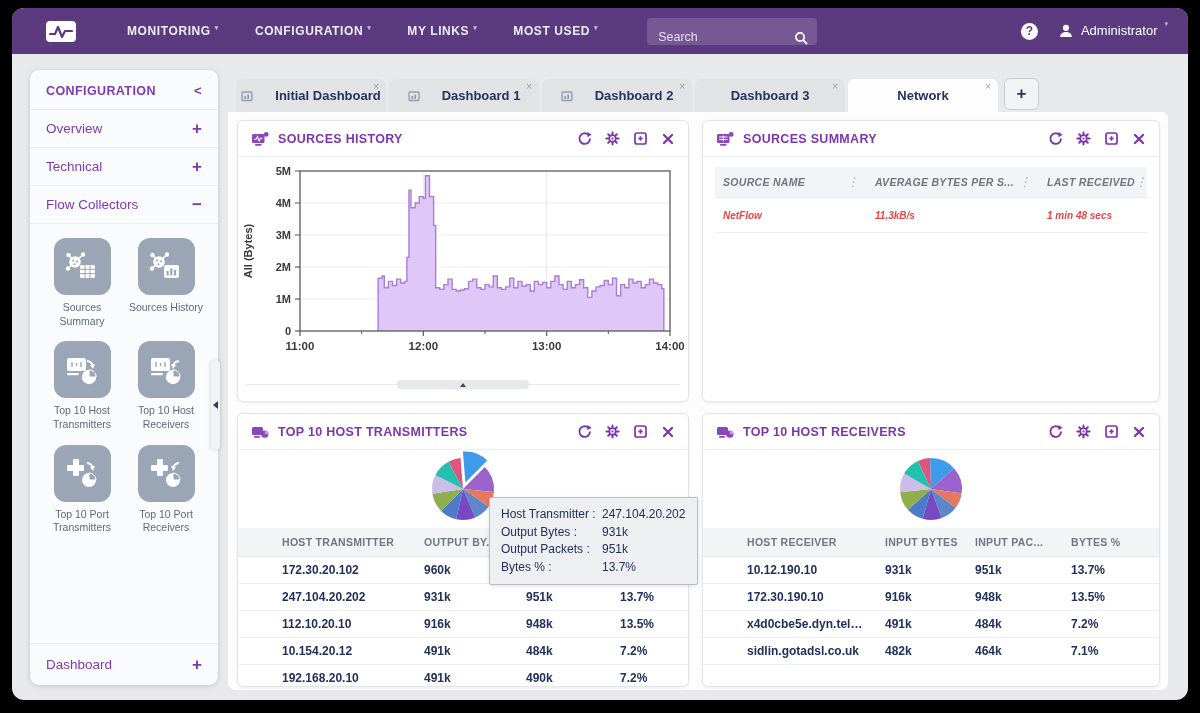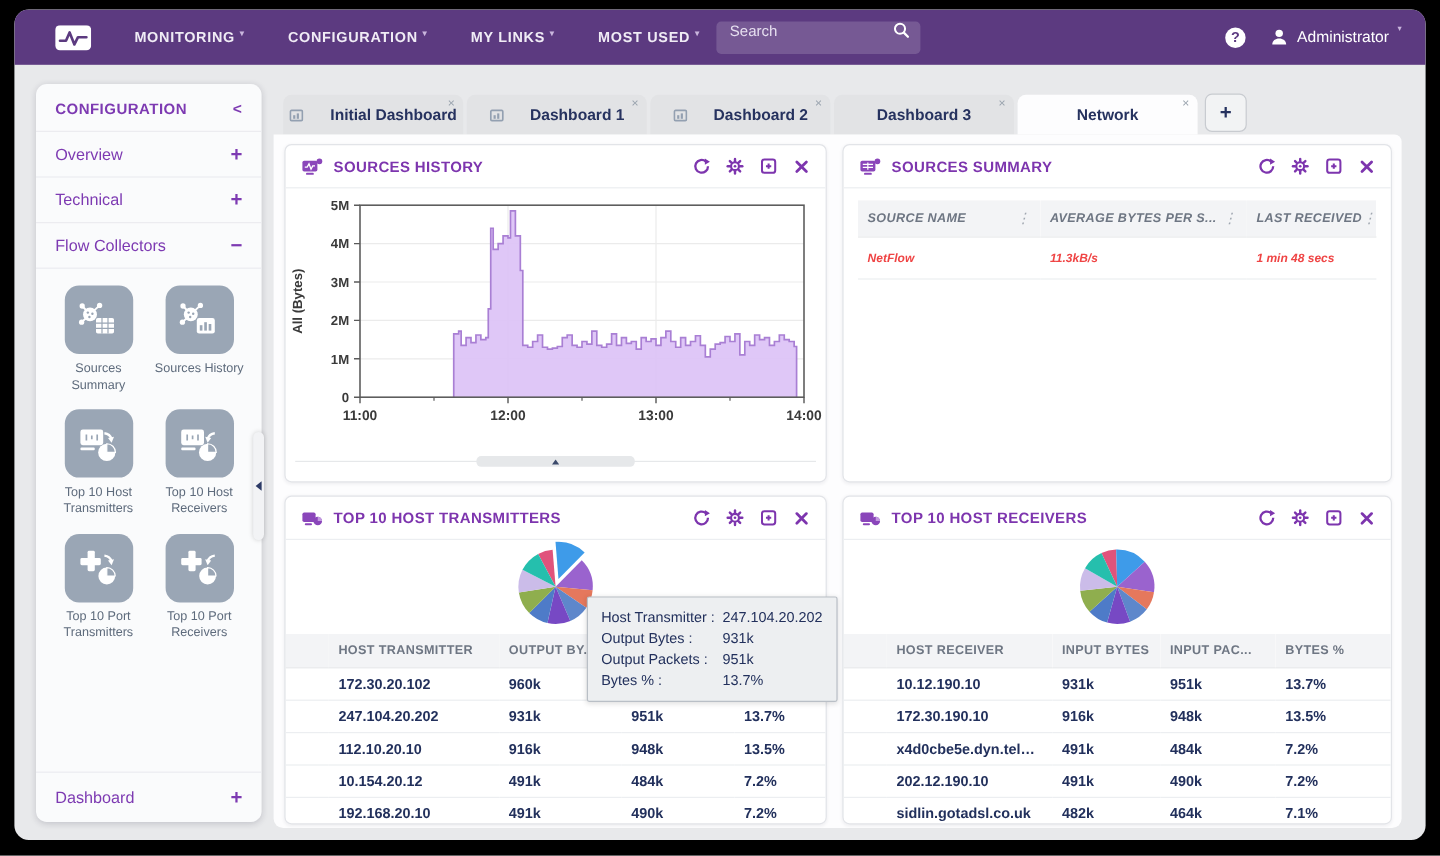--- a/index.html
+++ b/index.html
@@ -2,27 +2,27 @@
 <html><head>
 <meta charset="utf-8">
 <style>
   html,body{margin:0;padding:0;}
   body{width:1200px;height:713px;background:#000;position:relative;overflow:hidden;
        font-family:"Liberation Sans",sans-serif;-webkit-font-smoothing:antialiased;}
   .window{position:absolute;left:12px;top:8px;width:1176px;height:692px;background:#e8e9eb;
           border-radius:12px;overflow:hidden;}
 
   
-  .navbar{height:46px;background:#5c3a80;display:flex;align-items:center;padding:0 20px;}
+  .navbar{height:46px;background:#5c3a80;display:flex;align-items:center;padding:0 20px;gap:15px;}
   .brand{display:flex;align-items:center;margin-left:14px;}
   .nav-menu{display:flex;gap:36px;margin-left:36px;}
   .nav-item{color:#f0ecf5;font-size:12px;font-weight:bold;letter-spacing:.6px;display:flex;align-items:center;gap:4px;cursor:pointer;}
   .caret{font-size:7px;color:#c9b6dd;transform:translateY(-3px);}
-  .search-box{margin-left:14px;width:152px;height:27px;background:rgba(255,255,255,.16);border-radius:4px;
-              display:flex;align-items:flex-start;padding:0 9px;}
+  .search-box{margin-left:34px;width:152px;height:27px;background:rgba(255,255,255,.16);border-radius:4px;
+              display:flex;align-items:flex-end;padding:0 9px;}
   .search-box input{flex:1;min-width:0;background:transparent;border:none;outline:none;color:#fff;font-size:12.5px;font-family:inherit;}
   .search-box input::placeholder{color:#e6dff0;}
   .nav-right{margin-left:auto;display:flex;align-items:center;gap:20px;}
   .help-badge{width:17px;height:17px;border-radius:50%;background:#fff;color:#5c3a80;font-weight:bold;font-size:12px;
               display:flex;align-items:center;justify-content:center;cursor:pointer;}
   .user{display:flex;align-items:flex-start;gap:7px;color:#fff;font-size:13px;cursor:pointer;}
 
   
   .sidebar{position:absolute;left:18px;top:62px;width:188px;height:615px;background:#fafbfc;border-radius:9px;
            box-shadow:0 1px 5px rgba(40,40,60,.18);display:flex;flex-direction:column;overflow:hidden;}
@@ -680,27 +680,20 @@
       <td>13.5%</td>
           </tr>
           <tr>
       <td><span class="swatch" style="background:#e0436f"></span></td>
       <td>x4d0cbe5e.dyn.telefonica...</td>
       <td>491k</td>
       <td>484k</td>
       <td>7.2%</td>
           </tr>
           <tr>
-      <td><span class="swatch" style="background:#21bfa2"></span></td>
-      <td>202.12.190.10</td>
-      <td>491k</td>
-      <td>490k</td>
-      <td>7.2%</td>
-          </tr>
-          <tr>
       <td><span class="swatch" style="background:#c9bae8"></span></td>
       <td>sidlin.gotadsl.co.uk</td>
       <td>482k</td>
       <td>464k</td>
       <td>7.1%</td>
           </tr>
         </tbody>
     </table>
   </div>
 

